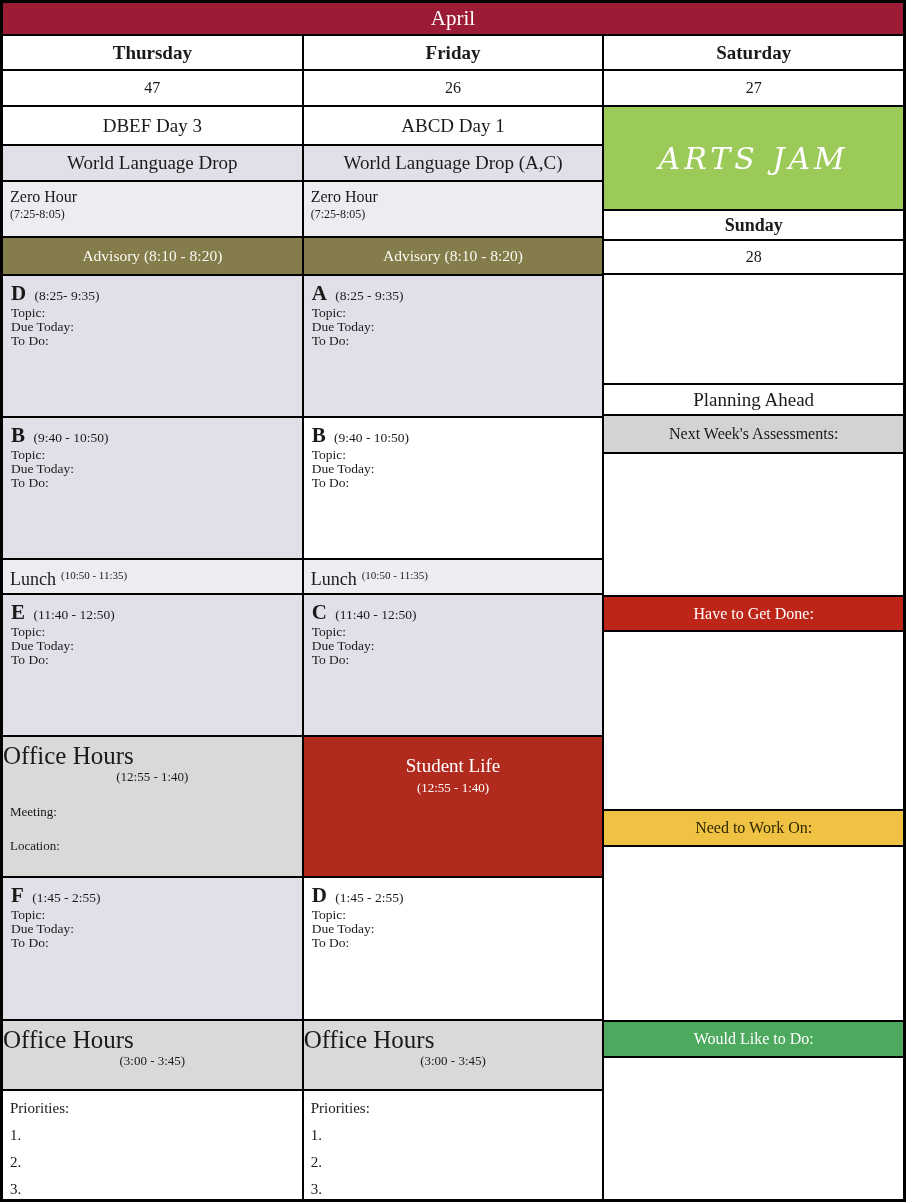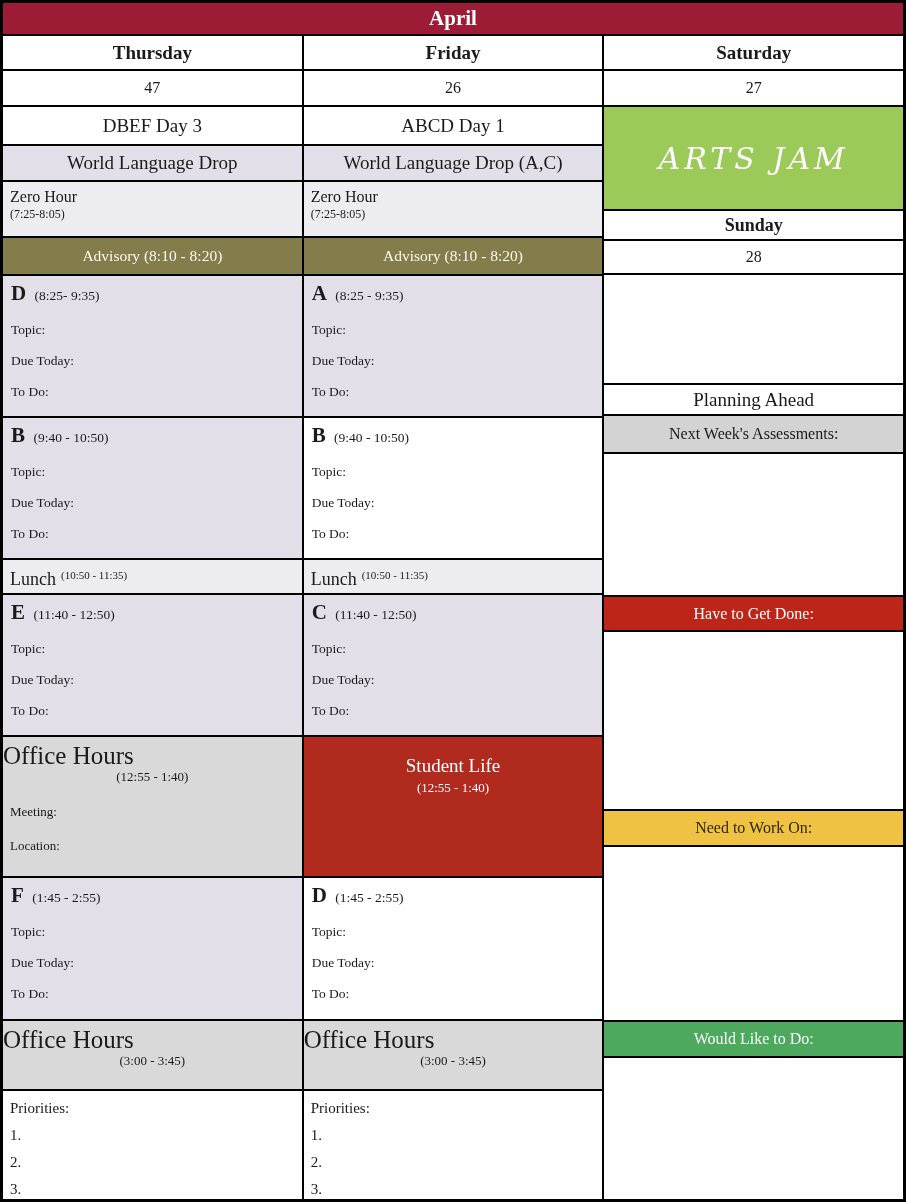--- a/index.html
+++ b/index.html
@@ -5,21 +5,21 @@
   :root{
     --maroon:#9D1C35; --olive:#847C4B; --lavender:#E3DFE9; --light-gray:#EDEDF1;
     --cell-gray:#D9D9D9; --bar-gray:#D3D3D3; --student-red:#B12A1E; --todo-red:#BE2519;
     --yellow:#F0C244; --green:#4CA95D; --arts-green:#9BCA58; --text:#1A1A1A;
   }
   *{box-sizing:border-box}
   body{margin:0;background:#fff}
   .page{width:906px;height:1202px;border:3px solid #000;background:#fff;
         font-family:"Liberation Serif",serif;color:var(--text);overflow:hidden}
   .month{height:33px;background:var(--maroon);border-bottom:2px solid #000;color:#fff;
-         font-weight:bold;font-size:21px;display:flex;align-items:center;justify-content:center}
+         font-weight:normal;font-size:21px;display:flex;align-items:center;justify-content:center}
   .cols{display:flex;height:1163px}
   .col{flex:1 1 0;min-width:0;display:flex;flex-direction:column;background:#fff}
   .col.vline{border-right:2px solid #000}
   .cell{border-bottom:2px solid #000;flex:0 0 auto;overflow:hidden}
   .col .cell:last-child{border-bottom:none;flex:1 1 auto}
   .center{display:flex;align-items:center;justify-content:center;text-align:center}
   
   .h30{height:30px}.h31{height:31px}.h34{height:34px}.h35{height:35px}.h36{height:36px}
   .h38{height:38px}.h39{height:39px}.h56{height:56px}.h70{height:70px}.h104{height:104px}
   .h110{height:110px}.h141{height:141px}.h142{height:142px}.h143{height:143px}
@@ -30,21 +30,21 @@
   .daytype{font-size:19px}
   .wld{background:var(--lavender);font-size:19px}
   .zero{background:var(--light-gray);padding:5px 7px 0}
   .zero .big{font-size:16px;line-height:19px}
   .zero .sub{font-size:12px;line-height:16px}
   .advisory{background:var(--olive);color:#FBFAF2;font-size:15.5px}
   .period{padding:5px 8px;font-size:13.5px}
   .period.lav{background:var(--lavender)}
   .pletter{font-size:21px;font-weight:bold}
   .ptime{font-size:13.5px;margin-left:5px}
-  .pfield{margin-top:17px;line-height:14px}
+  .pfield{margin-top:0;line-height:14px}
   .lunch{background:var(--light-gray);padding:9px 7px;display:flex;align-items:flex-start}
   .lunch .big{font-size:18px}
   .lunch .ptime{font-size:11px}
   .office{background:var(--cell-gray);padding-top:8px;font-size:13px}
   .office .big{font-size:25px;text-align:left;line-height:21px}
   .office .time{font-size:13px;text-align:center;margin-top:3px}
   .office .field{margin-top:20px;padding:0 7px;line-height:14px}
   .studentlife{background:var(--student-red);color:#fff;padding-top:18px}
   .studentlife .big{font-size:19px;text-align:center;line-height:21px}
   .studentlife .time{font-size:13px;text-align:center;margin-top:4px}

